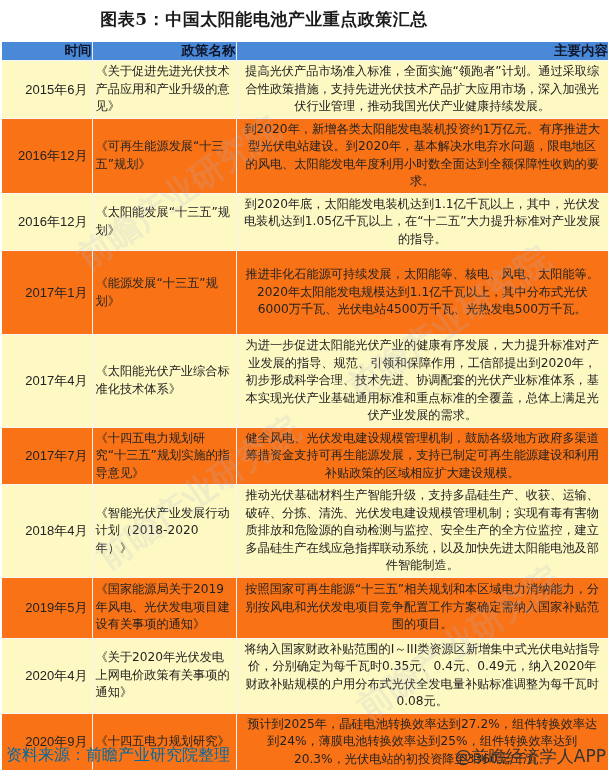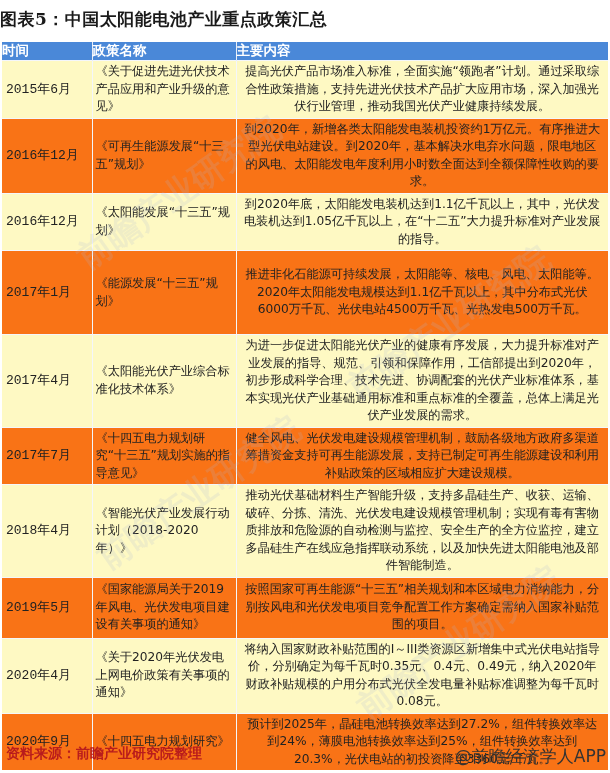--- a/index.html
+++ b/index.html
@@ -1,28 +1,28 @@
 <!DOCTYPE html>
 <html><head>
 <meta charset="utf-8">
 <style>
   html,body{margin:0;padding:0;background:#ffffff;}
   body{width:610px;height:773px;position:relative;overflow:hidden;font-family:"DejaVu Sans","Liberation Sans",sans-serif;color:#222;}
-  .title{position:absolute;left:0;top:8px;width:528px;font-family:"DejaVu Serif","Liberation Serif",serif;font-weight:bold;font-size:17px;color:#1a1a1a;letter-spacing:0.5px;}
+  .title{position:absolute;left:0;top:8px;width:528px;text-align:center;font-family:"DejaVu Serif","Liberation Serif",serif;font-weight:bold;font-size:17px;color:#1a1a1a;letter-spacing:0.5px;}
   table.policy{position:absolute;left:2px;top:42px;width:606px;border-collapse:collapse;table-layout:fixed;}
-  table.policy th{background:#4a88d8;color:#ffffff;font-weight:bold;font-size:13.5px;height:16px;padding:0;border-right:1px solid #e8eef8;text-align:left;}
+  table.policy th{background:#4a88d8;color:#0f172a;font-weight:bold;font-size:13.5px;height:16px;padding:0;border-right:1px solid #e8eef8;text-align:right;}
   table.policy th:last-child{border-right:none;}
   table.policy td{font-size:12.2px;line-height:17.5px;padding:2px 4px;border-right:1px solid #f4f6fb;border-top:1px solid #f4f6fb;vertical-align:middle;color:#222;}
   table.policy td:last-child{border-right:none;text-align:center;}
   table.policy tr.odd td{background:#fef9c3;}
   table.policy tr.even td{background:#f97316;}
-  td.c-date{text-align:left;font-family:Liberation Mono, monospace;font-size:13px !important;}
+  td.c-date{text-align:right;font-family:Liberation Sans, sans-serif;font-size:13px !important;}
   td.c-name{padding-left:3px !important;color:#333;}
   td.c-content{padding-left:6px !important;padding-right:6px !important;}
-  .footer-left{position:absolute;left:6px;top:745px;font-size:14px;color:#b91c1c;font-weight:bold;}
+  .footer-left{position:absolute;left:6px;top:745px;font-size:16px;color:#0369a1;}
   .footer-right{position:absolute;right:4px;top:745px;font-size:17px;color:#333;}
   .watermark{position:absolute;color:rgba(170,185,215,0.18);font-weight:bold;font-size:34px;transform:rotate(-35deg);pointer-events:none;white-space:nowrap;}
 </style>
 </head>
 <body>
 
 <div class="title">图表5：中国太阳能电池产业重点政策汇总</div>
 
 <table class="policy">
   <colgroup>

